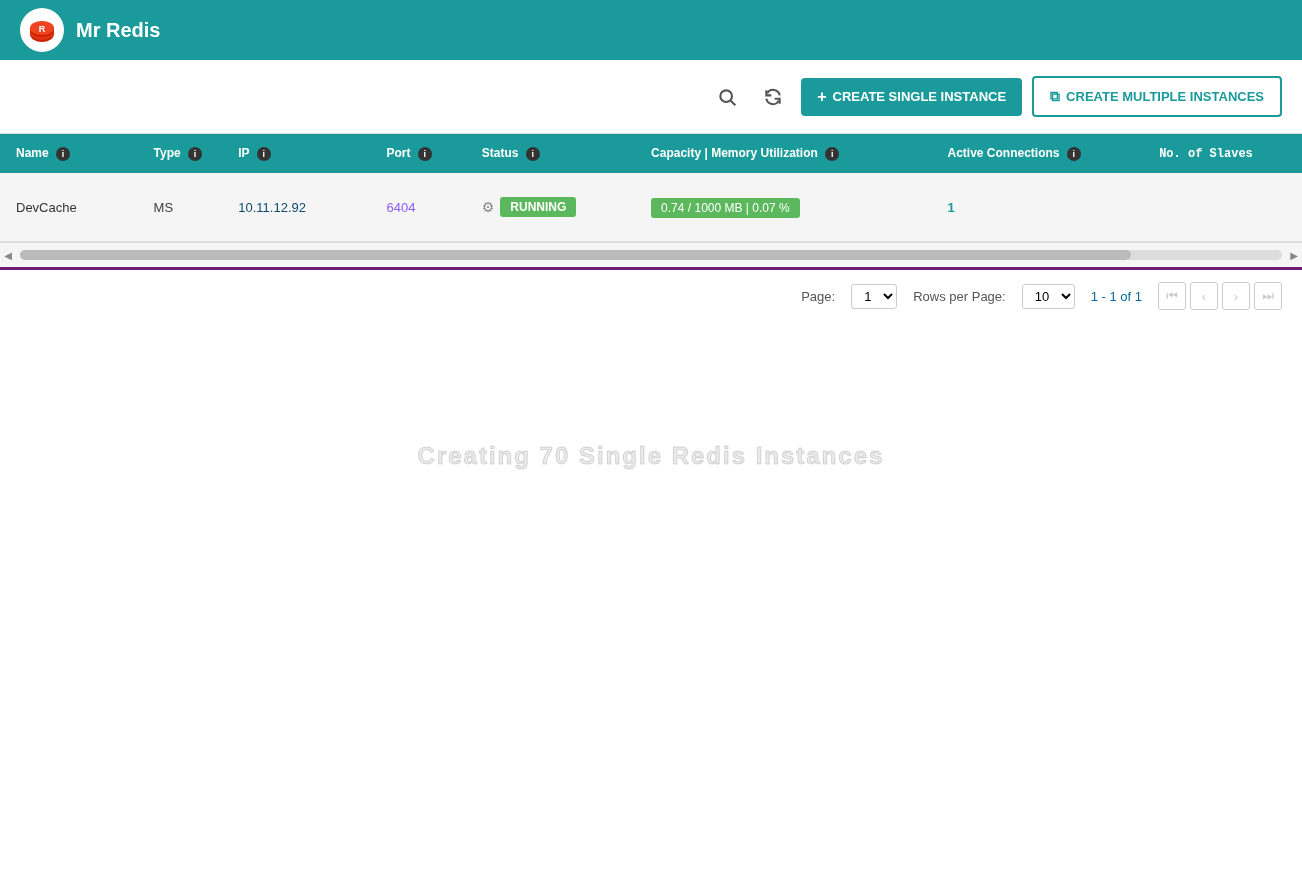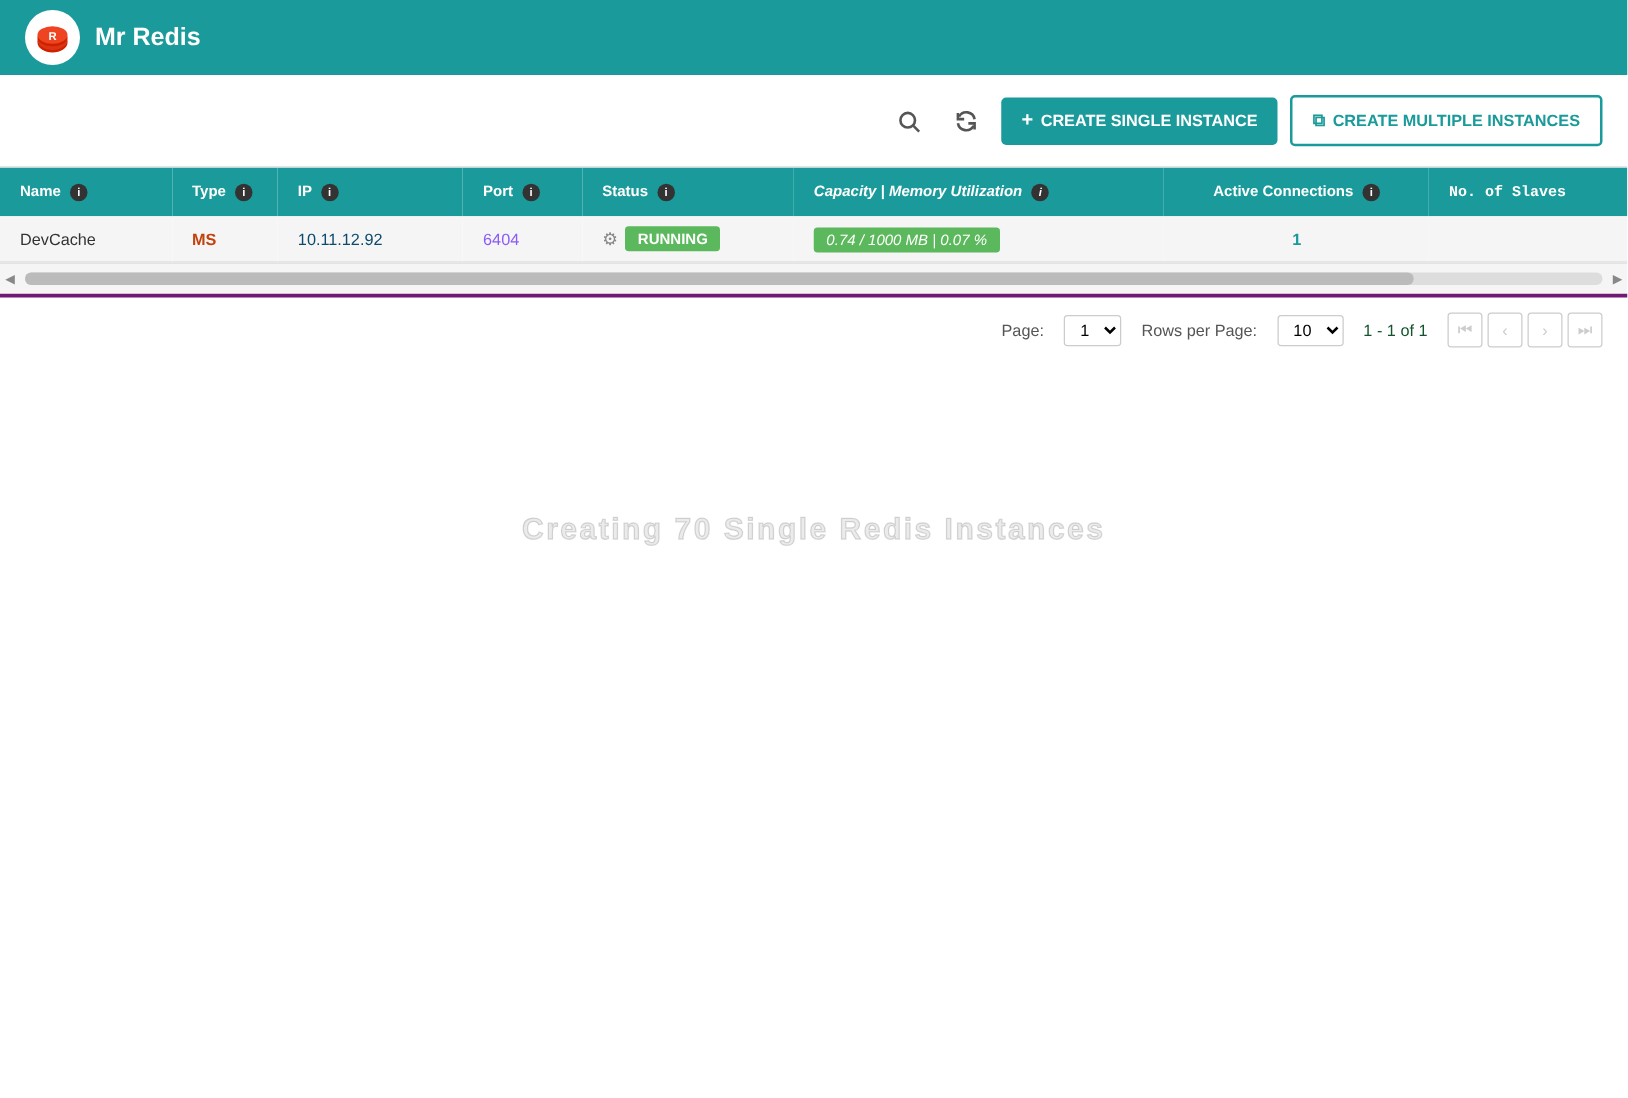--- a/index.html
+++ b/index.html
@@ -111,25 +111,25 @@
       font-size: 9px;
       font-weight: bold;
       margin-left: 4px;
       cursor: pointer;
     }
     tbody tr {
       background: #f5f5f5;
       border-bottom: 1px solid #e0e0e0;
     }
     tbody td {
-      padding: 8px 16px;
+      padding: 24px 16px;
       font-size: 13px;
     }
     .td-name { color: #333; font-weight: 500; }
-    .td-type { color: #c2410c; font-weight: bold; }
+    .td-type { color: #404040; }
     .td-ip { color: #0c4a6e; }
     .td-port { color: #8b5cf6; }
     .td-status {
       display: flex;
       align-items: center;
       gap: 6px;
       color: #555;
     }
     .gear-icon {
       color: #888;
@@ -194,21 +194,21 @@
     }
     .pagination-select {
       border: 1px solid #ccc;
       border-radius: 3px;
       padding: 3px 8px;
       font-size: 13px;
       background: #fff;
       cursor: pointer;
     }
     .pagination-range {
-      color: #14532d;
+      color: #0369a1;
       font-size: 13px;
     }
     .pagination-nav {
       display: flex;
       align-items: center;
       gap: 4px;
     }
     .nav-btn {
       background: none;
       border: 1px solid #ccc;
@@ -238,22 +238,22 @@
       font-family: Arial, sans-serif;
       -webkit-text-stroke: 1px rgba(0,0,0,0.15);
     }
 
     
     th:nth-child(1), td:nth-child(1) { width: 130px; }
     th:nth-child(2), td:nth-child(2) { width: 80px; }
     th:nth-child(3), td:nth-child(3) { width: 140px; }
     th:nth-child(4), td:nth-child(4) { width: 90px; }
     th:nth-child(5), td:nth-child(5) { width: 160px; }
-    th:nth-child(6), td:nth-child(6) { width: 280px; font-style: italic; }
-    th:nth-child(7), td:nth-child(7) { width: 200px; text-align: center; }
+    th:nth-child(6), td:nth-child(6) { width: 280px; }
+    th:nth-child(7), td:nth-child(7) { width: 200px; }
     th:nth-child(8), td:nth-child(8) { width: 150px; font-family: Liberation Mono, monospace; }
   </style>
 </head>
 <body>
 
 <div class="header">
   <div class="header-logo">
 
     <svg width="32" height="32" viewBox="0 0 32 32">
       <ellipse cx="16" cy="20" rx="12" ry="8" fill="#cc2200"></ellipse>

